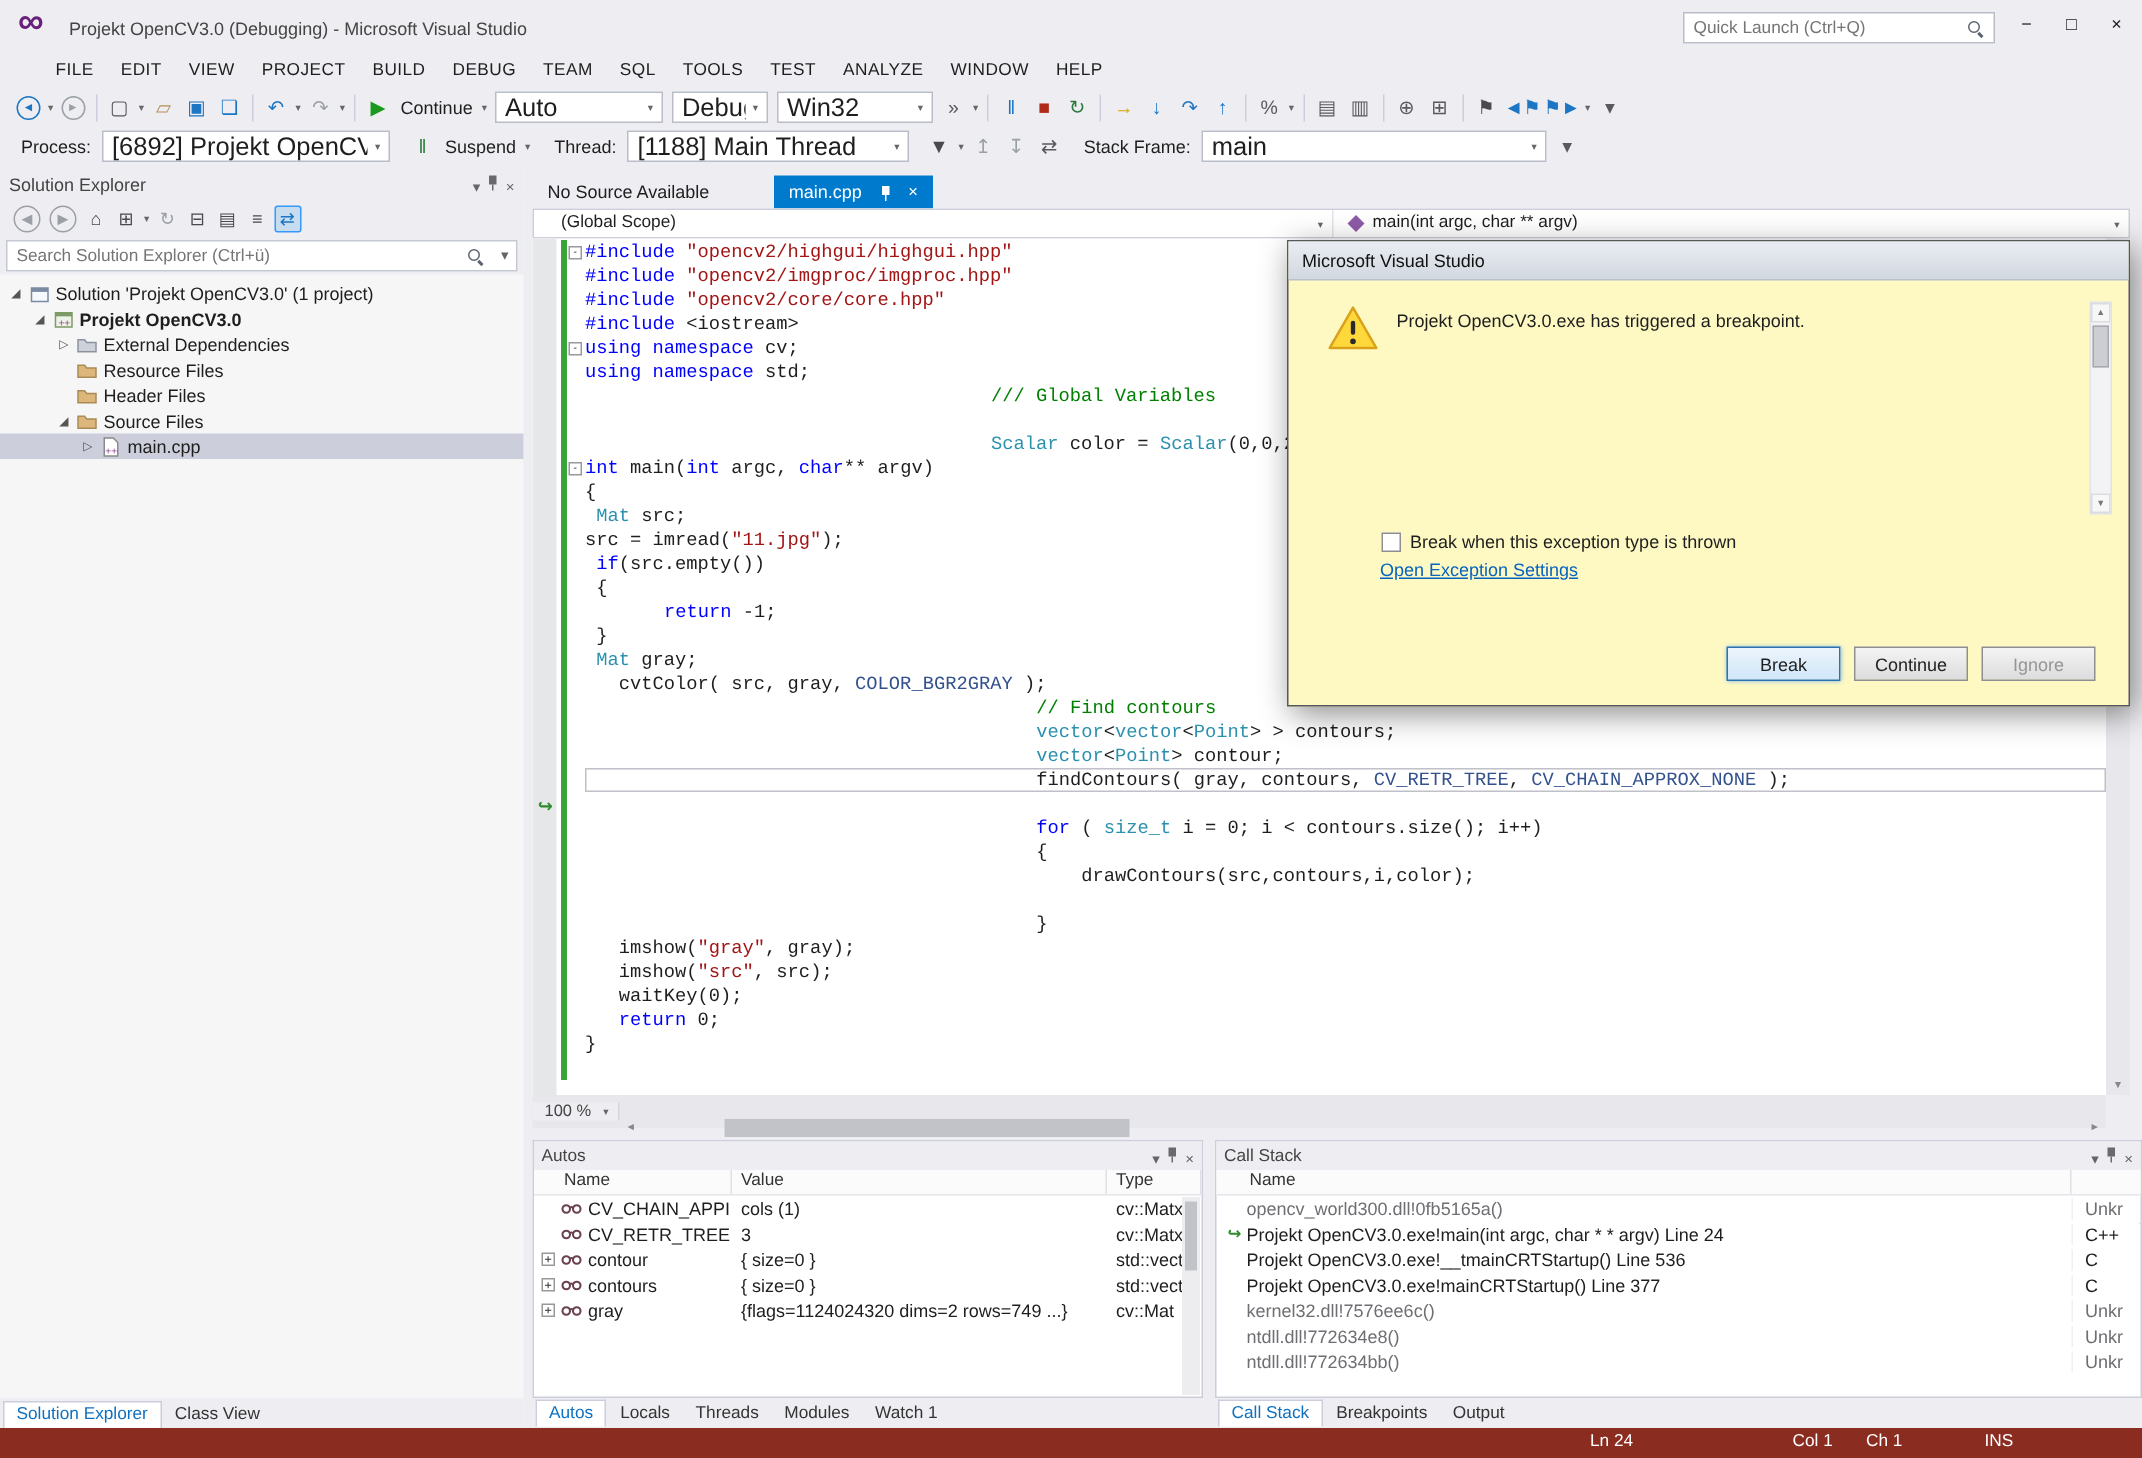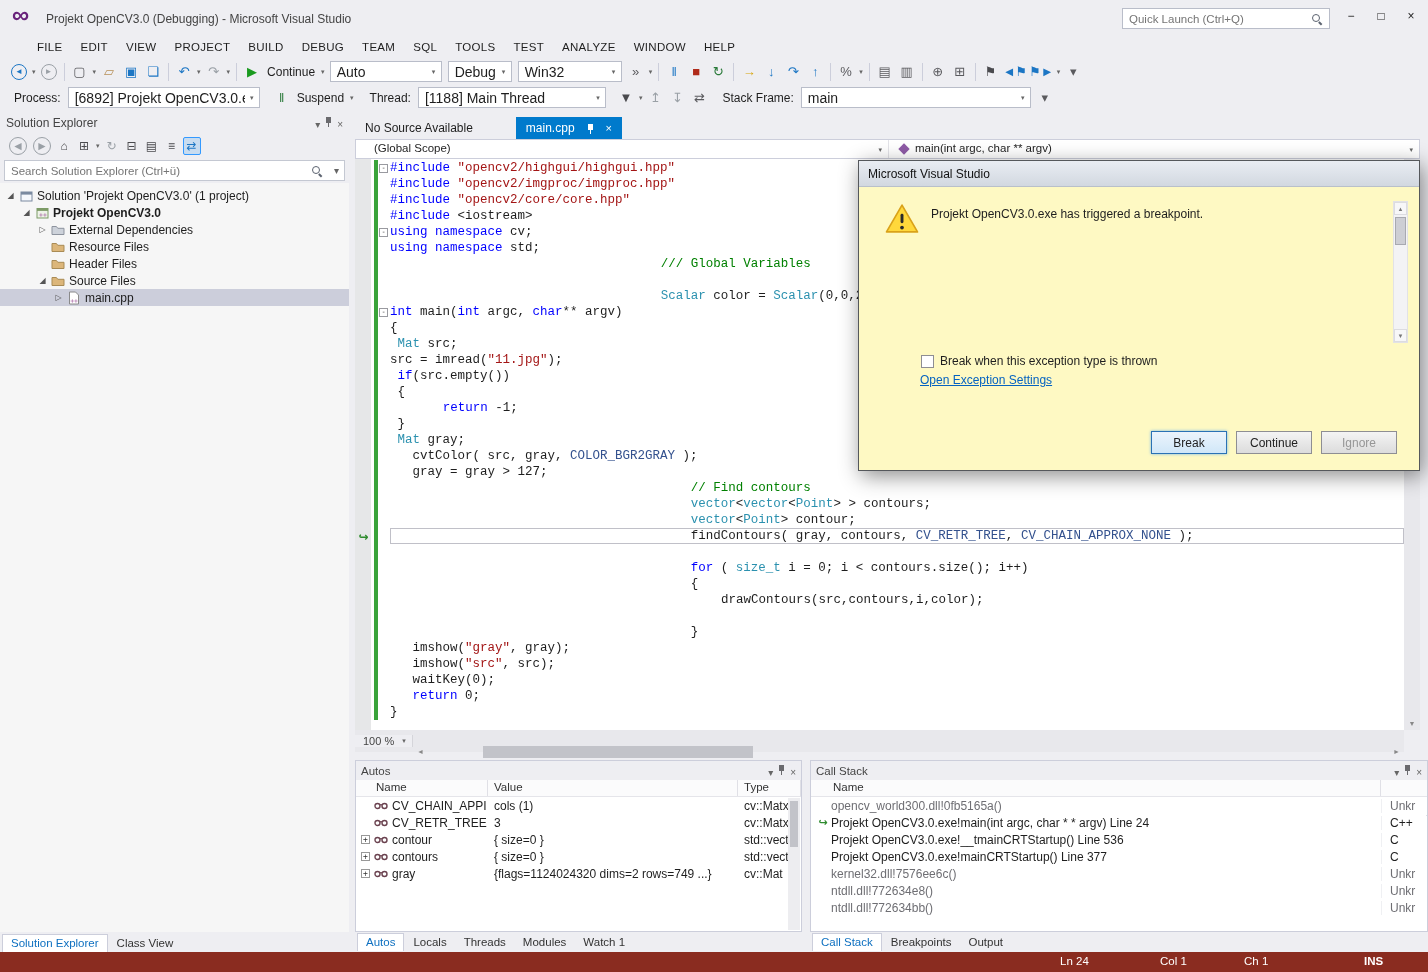--- a/index.html
+++ b/index.html
@@ -24,21 +24,21 @@
 .menu-item{padding:0 9px;line-height:22px;font-size:11.5px;letter-spacing:.3px;color:#1e1e1e}
 #toolbar-main{position:absolute;left:0;top:58px;width:100%;height:27px;display:flex;align-items:center;padding-left:8px}
 #toolbar-debug{position:absolute;left:0;top:85px;width:100%;height:25px;display:flex;align-items:center;padding-left:10px}
 .tb-ico{display:inline-flex;align-items:center;justify-content:center;min-width:20px;height:20px;font-size:13px;margin:0 1px;white-space:nowrap}
 .tb-ico.circ{min-width:16px;height:16px;border:1.5px solid currentColor;border-radius:50%;font-size:8px;margin:0 3px}
 .tb-ico.pressed{background:#c8dcf0;border:1px solid #3399ff;border-radius:2px}
 .tb-dd{font-size:7px;color:#666;margin:0 2px}
 .tb-sep{width:1px;height:18px;background:#cccedb;margin:0 4px}
 .tb-label{font-size:12px;margin:0 4px;white-space:nowrap}
 .tb-combo{height:21px;background:#fff;border:1px solid #b9bdc9;display:inline-flex;align-items:center;margin:0 3px;flex:0 0 auto}
-.tb-combo-val{flex:1;padding:0 6px;font-size:14px;white-space:nowrap;overflow:hidden}
+.tb-combo-val{flex:1;padding:0 6px;font-size:17px;white-space:nowrap;overflow:hidden}
 .tb-combo-arr{width:14px;font-size:7px;color:#666;text-align:center}
 
 
 #solution-explorer{position:absolute;left:0;top:112px;width:349px;height:840px;background:#f6f6f6}
 #se-header{height:21px;display:flex;align-items:center;padding:0 6px;background:#eeeef2}
 #se-title{font-size:12px;color:#444;flex:1}
 .panel-ico{width:15px;text-align:center;color:#666;font-size:10px}
 .ico-pin{position:relative;width:9px;height:13px;display:inline-block;margin:0 4px}
 .ico-pin::before{content:"";position:absolute;left:2px;top:2px;width:5px;height:6px;background:#6a6a6e}
 .ico-pin::after{content:"";position:absolute;left:4px;top:8px;width:1px;height:4px;background:#6a6a6e}
@@ -401,21 +401,20 @@
         <div class="code-line" style="padding-left: 0px;"><span class="tk-k">int</span><span class="tk-p"> main(</span><span class="tk-k">int</span><span class="tk-p"> argc, </span><span class="tk-k">char</span><span class="tk-p">** argv)</span></div>
         <div class="code-line" style="padding-left: 0px;"><span class="tk-p">{</span></div>
         <div class="code-line" style="padding-left: 7.52px;"><span class="tk-t">Mat</span><span class="tk-p"> src;</span></div>
         <div class="code-line" style="padding-left: 0px;"><span class="tk-p">src = imread(</span><span class="tk-s">"11.jpg"</span><span class="tk-p">);</span></div>
         <div class="code-line" style="padding-left: 7.52px;"><span class="tk-k">if</span><span class="tk-p">(src.empty())</span></div>
         <div class="code-line" style="padding-left: 7.52px;"><span class="tk-p">{</span></div>
         <div class="code-line" style="padding-left: 52.64px;"><span class="tk-k">return</span><span class="tk-p"> -1;</span></div>
         <div class="code-line" style="padding-left: 7.52px;"><span class="tk-p">}</span></div>
         <div class="code-line" style="padding-left: 7.52px;"><span class="tk-t">Mat</span><span class="tk-p"> gray;</span></div>
         <div class="code-line" style="padding-left: 22.56px;"><span class="tk-p">cvtColor( src, gray, </span><span class="tk-m">COLOR_BGR2GRAY</span><span class="tk-p"> );</span></div>
-        <div class="code-line" style="padding-left: 22.56px;"><span class="tk-p">gray = gray &gt; 127;</span></div>
         <div class="code-line" style="padding-left: 300.8px;"><span class="tk-c">// Find contours</span></div>
         <div class="code-line" style="padding-left: 300.8px;"><span class="tk-t">vector</span><span class="tk-p">&lt;</span><span class="tk-t">vector</span><span class="tk-p">&lt;</span><span class="tk-t">Point</span><span class="tk-p">&gt; &gt; contours;</span></div>
         <div class="code-line" style="padding-left: 300.8px;"><span class="tk-t">vector</span><span class="tk-p">&lt;</span><span class="tk-t">Point</span><span class="tk-p">&gt; contour;</span></div>
         <div class="code-line current" style="padding-left: 300.8px;"><span class="tk-p">findContours( gray, contours, </span><span class="tk-m">CV_RETR_TREE</span><span class="tk-p">, </span><span class="tk-m">CV_CHAIN_APPROX_NONE</span><span class="tk-p"> );</span></div>
         <div class="code-line" style="padding-left: 0px;"></div>
         <div class="code-line" style="padding-left: 300.8px;"><span class="tk-k">for</span><span class="tk-p"> ( </span><span class="tk-t">size_t</span><span class="tk-p"> i = 0; i &lt; contours.size(); i++)</span></div>
         <div class="code-line" style="padding-left: 300.8px;"><span class="tk-p">{</span></div>
         <div class="code-line" style="padding-left: 330.88px;"><span class="tk-p">drawContours(src,contours,i,color);</span></div>
         <div class="code-line" style="padding-left: 0px;"></div>
         <div class="code-line" style="padding-left: 300.8px;"><span class="tk-p">}</span></div>
@@ -604,23 +603,23 @@
       </div>
   </div>
   <div id="cs-tabs" class="panel-tabs">
       <div class="wtab2 active">Call Stack</div>
       <div class="wtab2">Breakpoints</div>
       <div class="wtab2">Output</div>
     </div>
 
   <div id="status-bar">
       <span class="status-item" style="left: 1060px;">Ln 24</span>
-      <span class="status-item" style="left: 1160px;">Col 1</span>
+      <span class="status-item" style="left: 1195px;">Col 1</span>
       <span class="status-item" style="left: 1244px;">Ch 1</span>
-      <span class="status-item" style="left: 1364px; font-weight: bold;">INS</span>
+      <span class="status-item" style="left: 1323px;">INS</span>
     </div>
 
   <div id="dialog">
     <div id="dialog-title">
       <span>Microsoft Visual Studio</span>
     </div>
     <div id="dlg-warning">
       <svg width="34" height="31" viewBox="0 0 32 30">
         <path d="M16 2 L31 28 L1 28 Z" fill="#ffd83b" stroke="#d9a21a" stroke-width="1.6" stroke-linejoin="round"></path>
         <rect x="14.6" y="10.5" width="2.8" height="9" rx="1.3" fill="#2a2a2a"></rect>

